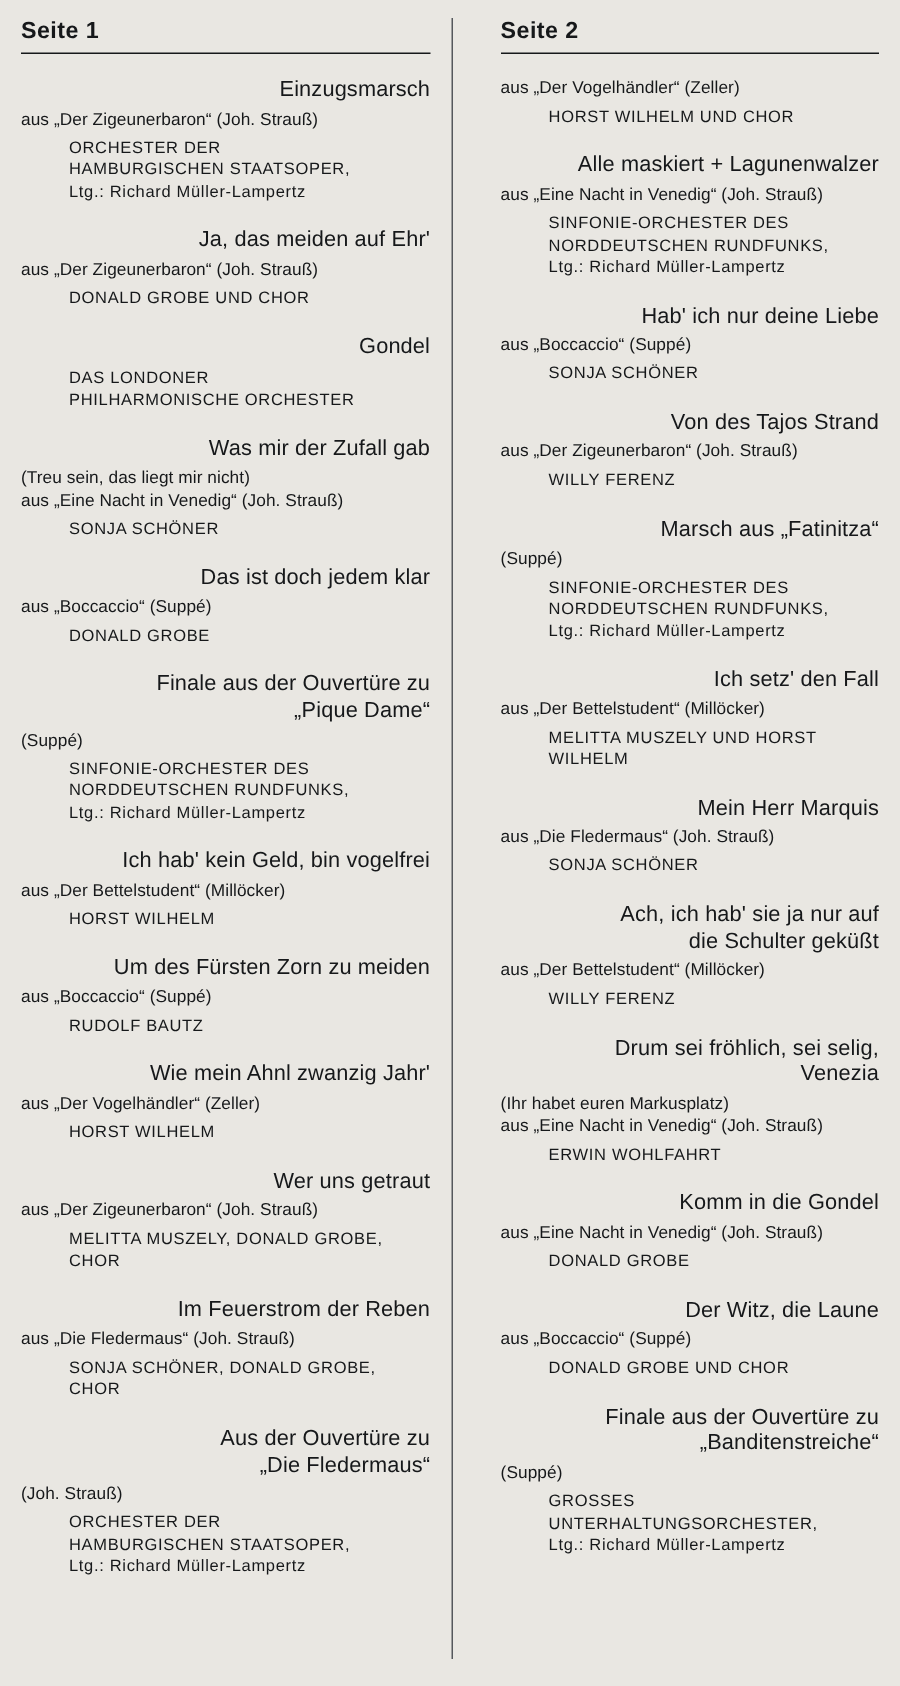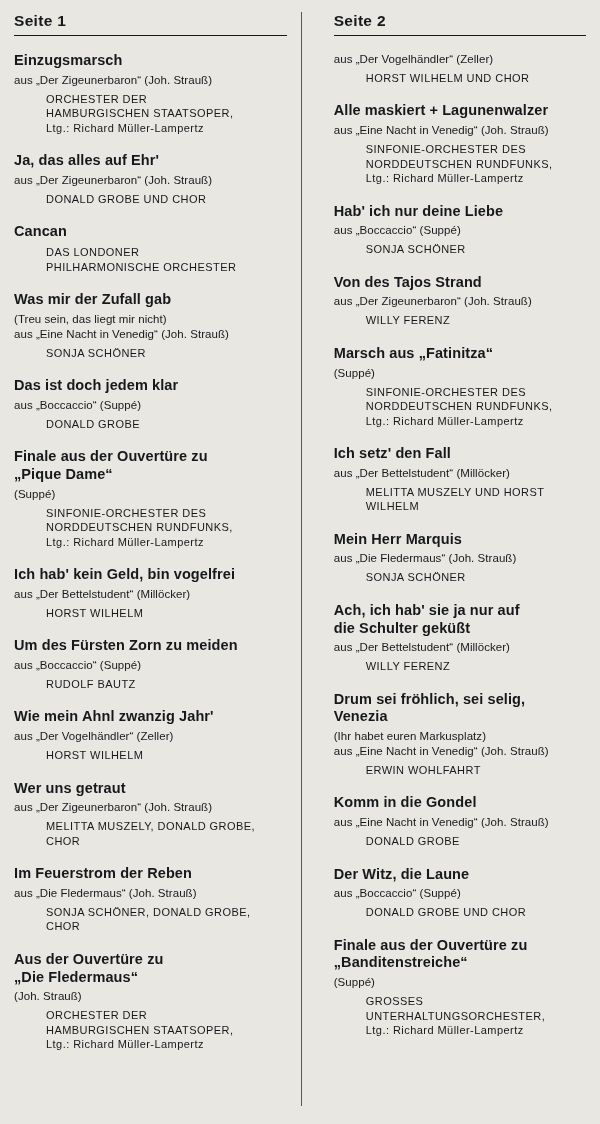--- a/index.html
+++ b/index.html
@@ -50,24 +50,25 @@
   }
   .head-rule {
     border-bottom: 1.6px solid #16181a;
     margin-bottom: 16px;
   }
   .track {
     margin-bottom: 17px;
   }
   .t-title {
     font-size: 14.5px;
-    font-weight: bold;
+    font-weight: normal;
     line-height: 1.22;
     letter-spacing: 0.1px;
     margin-bottom: 3px;
+    text-align: right;
   }
   .t-sub {
     font-size: 11.5px;
     line-height: 1.3;
     margin-bottom: 2px;
     letter-spacing: 0.05px;
   }
   .t-perf {
     font-size: 11px;
     line-height: 1.32;
@@ -85,26 +86,26 @@
     <div class="col col-left">
       <div class="col-head">Seite 1</div>
       <div class="head-rule"></div>
       <div class="track-list">
         <div class="track">
           <div class="t-title">Einzugsmarsch</div>
           <div class="t-sub">aus „Der Zigeunerbaron“ (Joh. Strauß)</div>
           <div class="t-perf">ORCHESTER DER<br>HAMBURGISCHEN STAATSOPER,<br>Ltg.: Richard Müller-Lampertz</div>
         </div>
         <div class="track">
-          <div class="t-title">Ja, das alles auf Ehr'</div>
+          <div class="t-title">Ja, das meiden auf Ehr'</div>
           <div class="t-sub">aus „Der Zigeunerbaron“ (Joh. Strauß)</div>
           <div class="t-perf">DONALD GROBE UND CHOR</div>
         </div>
         <div class="track">
-          <div class="t-title">Cancan</div>
+          <div class="t-title">Gondel</div>
           <div class="t-perf">DAS LONDONER<br>PHILHARMONISCHE ORCHESTER</div>
         </div>
         <div class="track">
           <div class="t-title">Was mir der Zufall gab</div>
           <div class="t-sub">(Treu sein, das liegt mir nicht)<br>aus „Eine Nacht in Venedig“ (Joh. Strauß)</div>
           <div class="t-perf">SONJA SCHÖNER</div>
         </div>
         <div class="track">
           <div class="t-title">Das ist doch jedem klar</div>
           <div class="t-sub">aus „Boccaccio“ (Suppé)</div>

